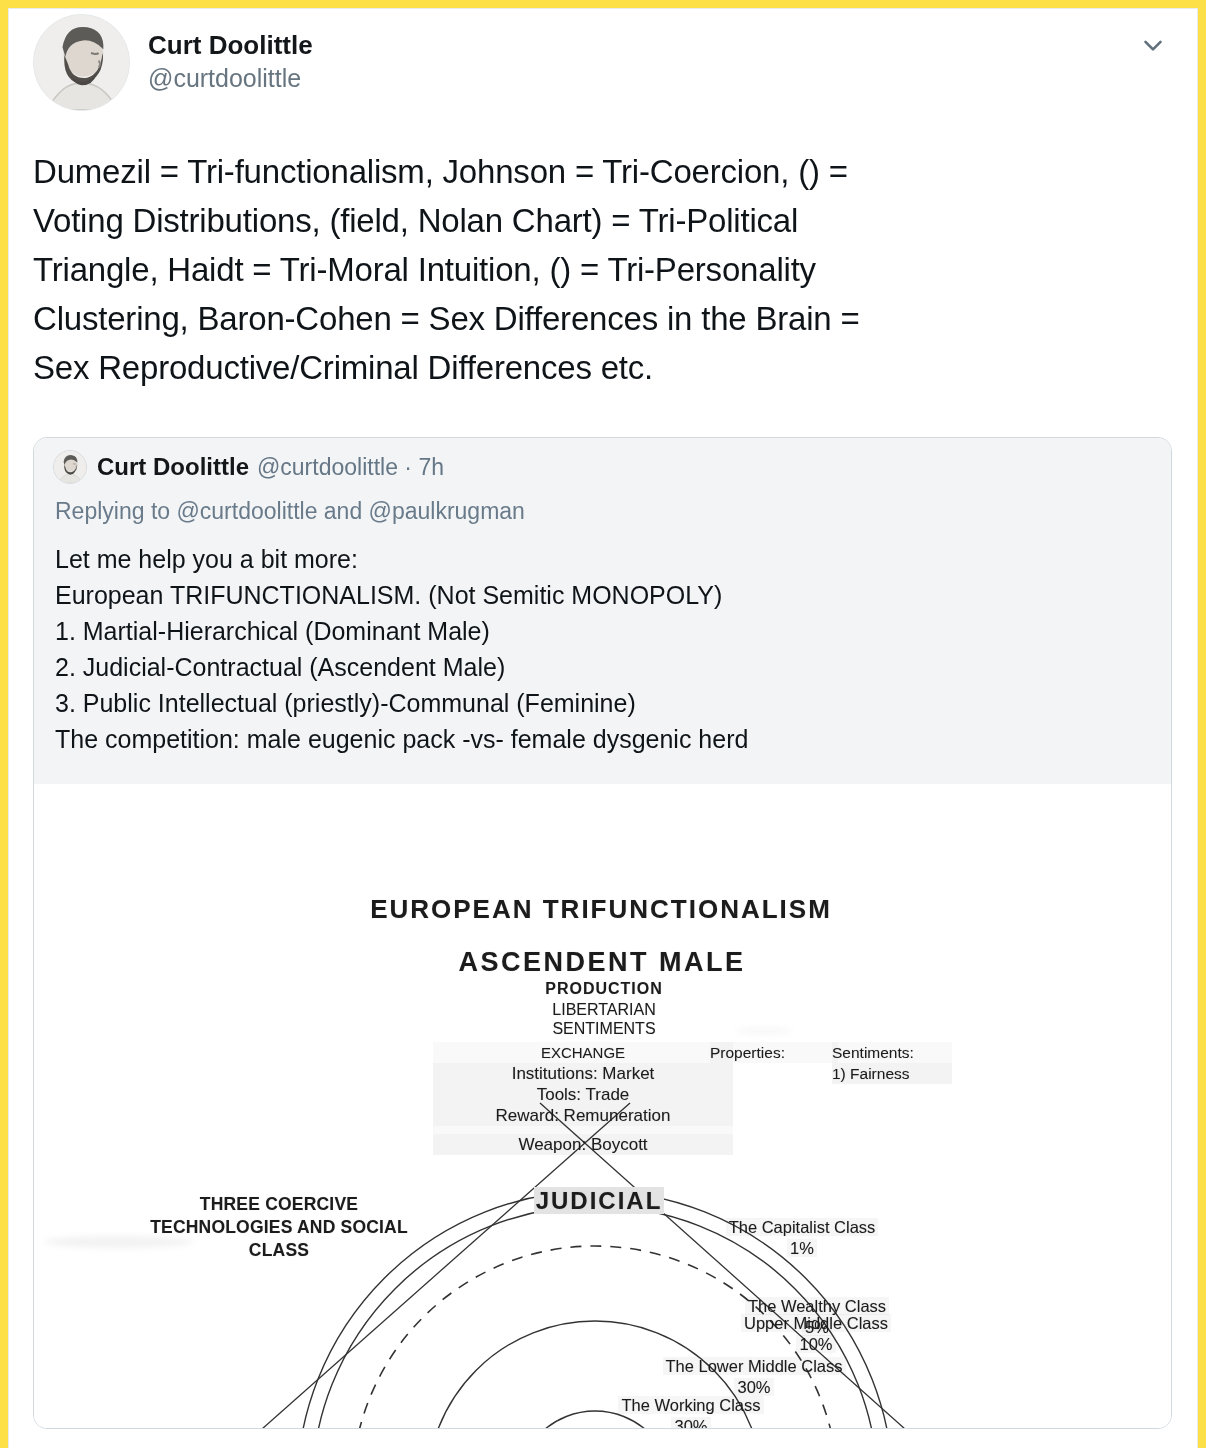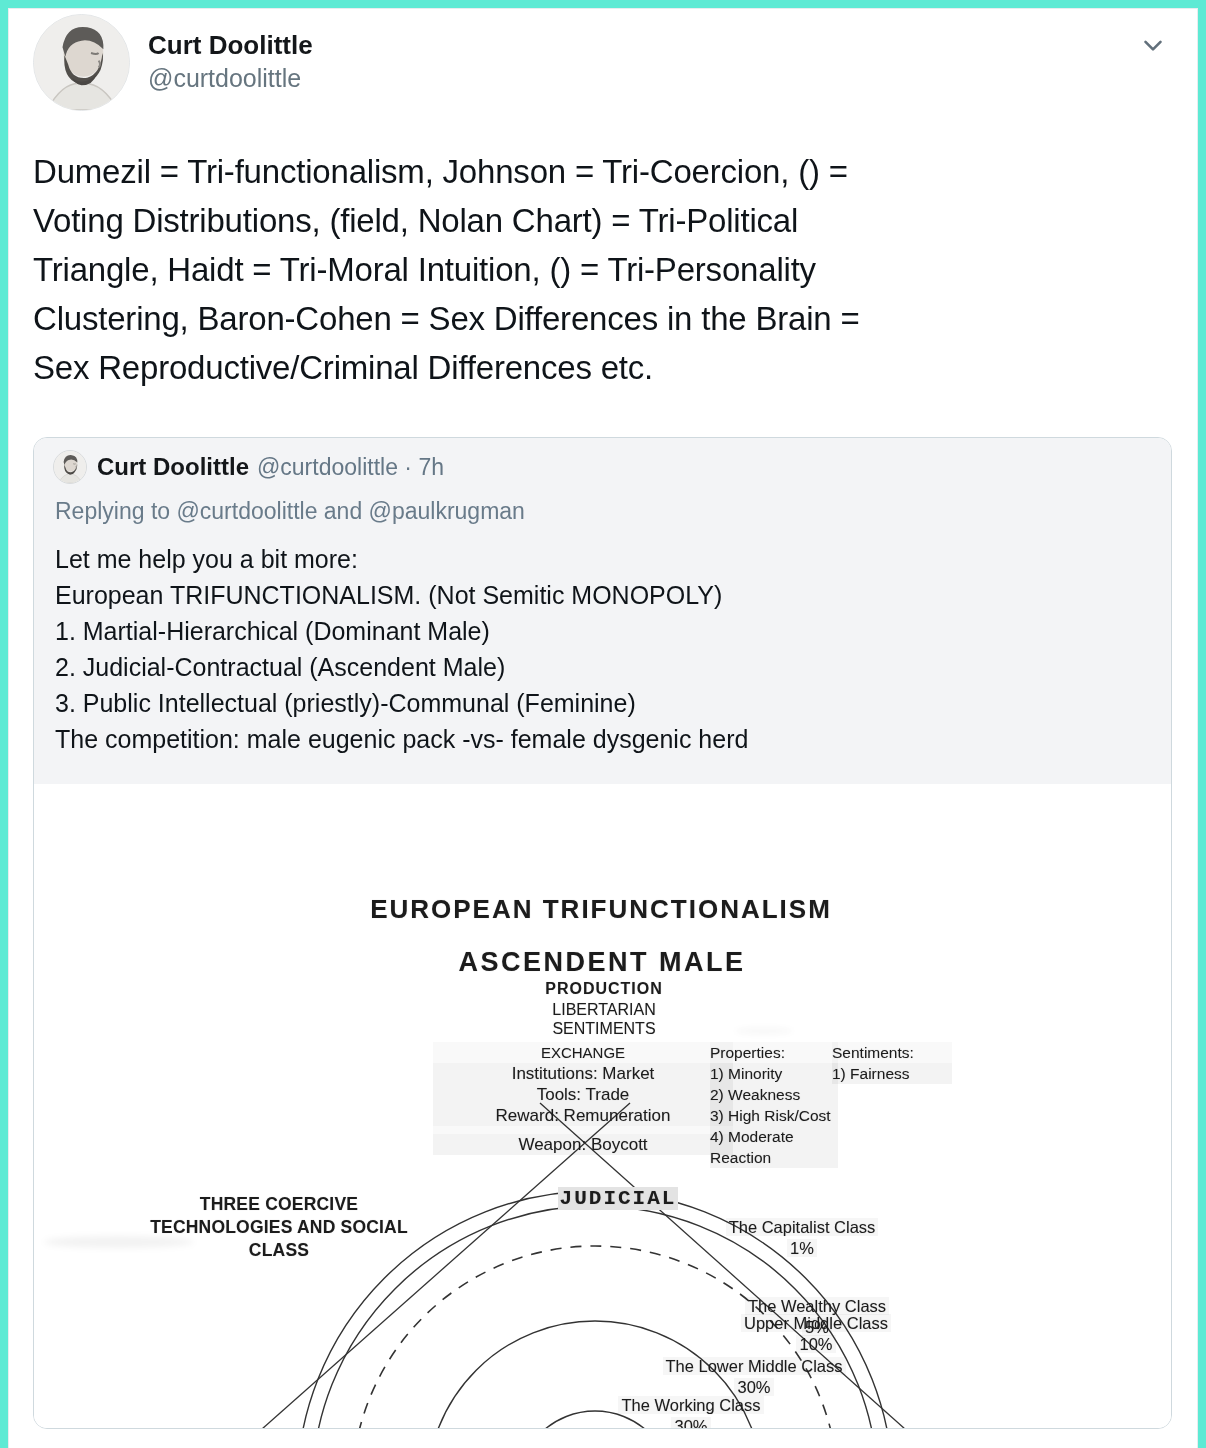--- a/index.html
+++ b/index.html
@@ -1,18 +1,18 @@
 <!DOCTYPE html>
 <html><head>
 <meta charset="utf-8">
 <style>
   * { margin:0; padding:0; box-sizing:border-box; }
   html,body { background:#fafbfc; }
   body { font-family:"Liberation Sans","DejaVu Sans",sans-serif; }
-  .screen { position:relative; width:1206px; height:1448px; overflow:hidden; background:#5eead4;padding-left:40px; }
+  .screen { position:relative; width:1206px; height:1448px; overflow:hidden; background:#fde047;padding-left:40px; }
   .page-card { position:absolute; left:8px; top:8px; width:1190px; height:1440px; background:#fff;
                border:1px solid #e8ecef; border-bottom:none; }
 
   
   .avatar-main { position:absolute; left:33px; top:14px; width:97px; height:97px; border-radius:50%;
                  overflow:hidden; border:1px solid #e3e6e8; background:#f0efed; }
   .who { position:absolute; left:148px; top:28px; }
   .who .name { font-size:26px; font-weight:bold; color:#14171a; line-height:34px; }
   .who .handle { font-size:25px; color:#66757f; line-height:33px; }
   .caret { position:absolute; left:1138px; top:30px; width:30px; height:30px; cursor:pointer; }
@@ -44,21 +44,21 @@
   .d-sent      { left:420px; top:236px; width:300px; font-size:16px; }
   .d-exch      { left:399px; top:258px; width:300px; text-align:center; font-size:17px; line-height:21px; }
   .d-exch .ex-head { font-size:15px; }
   .d-exch .exl:nth-of-type(4) { margin-top:8px; }
   .d-col       { position:absolute; top:258px; font-size:15.5px; line-height:21px; text-align:left;
                  text-shadow:0 0 1px rgba(40,40,40,0.25); }
   .d-props     { left:636px; width:128px;margin-left:40px; }
   .d-sents     { left:798px; width:120px; }
   .d-col div, .d-exch div { background:rgba(0,0,0,0.025); }
   .d-three     { left:95px; top:409px; width:300px; font-size:17.5px; font-weight:bold; line-height:23px; letter-spacing:0.2px; }
-  .d-judicial  { left:459px; top:403px; width:250px; font-size:21px; font-weight:bold; letter-spacing:2px;font-family:Liberation Mono, monospace; }
+  .d-judicial  { left:440px; top:403px; width:250px; font-size:24px; font-weight:bold; letter-spacing:2px; }
   .d-judicial span { background:#e3e3e3; padding:0 2px; }
   .cls { position:absolute; width:280px; text-align:center; font-size:16.5px; line-height:21px;
          text-shadow:0 0 1px rgba(40,40,40,0.25); }
   .cls span { background:rgba(0,0,0,0.035); padding:0 3px; }
   .cls:nth-of-type(1) { left:628px; top:433px; }
   .cls:nth-of-type(2) { left:643px; top:512px; }
   .cls:nth-of-type(3) { left:642px; top:529px; }
   .cls:nth-of-type(4) { left:580px; top:572px; }
   .cls:nth-of-type(5) { left:517px; top:611px; }
   .arcs { position:absolute; left:0; top:0; }
@@ -161,27 +161,20 @@
 
           <div class="exl">Institutions: Market</div>
               <div class="exl">Tools: Trade</div>
               <div class="exl">Reward: Remuneration</div>
               <div class="exl">Weapon: Boycott</div>
             </div>
         </div>
 
         <div class="d-col d-props">
           <div>Properties:</div>
-          <div>
-
-          <div>1) Minority</div>
-              <div>2) Weakness</div>
-              <div>3) High Risk/Cost</div>
-              <div>4) Moderate Reaction</div>
-            </div>
         </div>
 
         <div class="d-col d-sents">
           <div>Sentiments:</div>
           <div>
 
           <div>1) Fairness</div>
             </div>
         </div>
 

